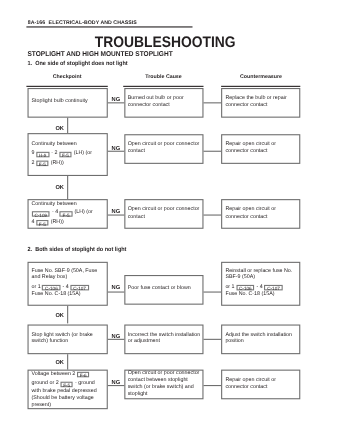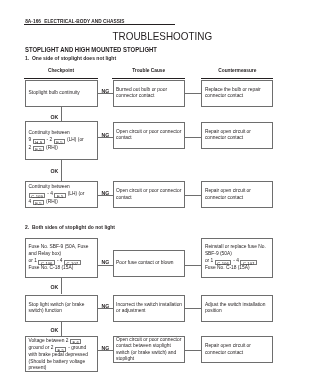--- a/index.html
+++ b/index.html
@@ -2,21 +2,21 @@
 <html><head>
 <meta charset="utf-8">
 <style>
   html,body{margin:0;padding:0;background:#fff;}
   body{width:300px;height:388px;position:relative;font-family:"Liberation Sans",sans-serif;color:#231f20;}
   .page{position:absolute;left:0;top:0;width:300px;height:388px;overflow:hidden;background:#fff;}
 
   .hdr{position:absolute;left:25.2px;top:19.1px;font-size:4.75px;font-weight:bold;letter-spacing:.04px;white-space:nowrap;}
   .hdr .ref{margin-right:3.2px;}
   .hdr-rule{position:absolute;left:24.1px;top:23.9px;width:151.4px;height:0.9px;background:#231f20;}
-  .title{position:absolute;left:0;top:30.2px;width:300px;text-align:center;font-size:11px;font-weight:normal;letter-spacing:.0px;padding-left:12px;}
+  .title{position:absolute;left:0;top:30.2px;width:300px;text-align:center;font-size:14px;font-weight:bold;letter-spacing:.0px;}
   .title>span{display:inline-block;transform:scaleX(0.9);}
   .sub{position:absolute;left:25.4px;top:45.6px;font-size:6.4px;font-weight:bold;letter-spacing:0px;}
   .sub>span{display:inline-block;transform:scaleX(0.93);transform-origin:left;}
   .secnum{position:absolute;left:25.4px;font-size:5.4px;font-weight:bold;white-space:nowrap;}
   .secnum>span.inner{display:inline-block;transform:scaleX(0.93);transform-origin:left;}
 
   .colhdr{position:absolute;font-size:4.8px;font-weight:bold;text-align:center;}
   .colrule{position:absolute;height:0.9px;background:#231f20;}
 
   .box{position:absolute;border:0.8px solid #6e6e6e;box-sizing:border-box;font-size:4.85px;line-height:6.6px;padding:0 2.6px;letter-spacing:.0px;display:flex;flex-direction:column;justify-content:center;}

